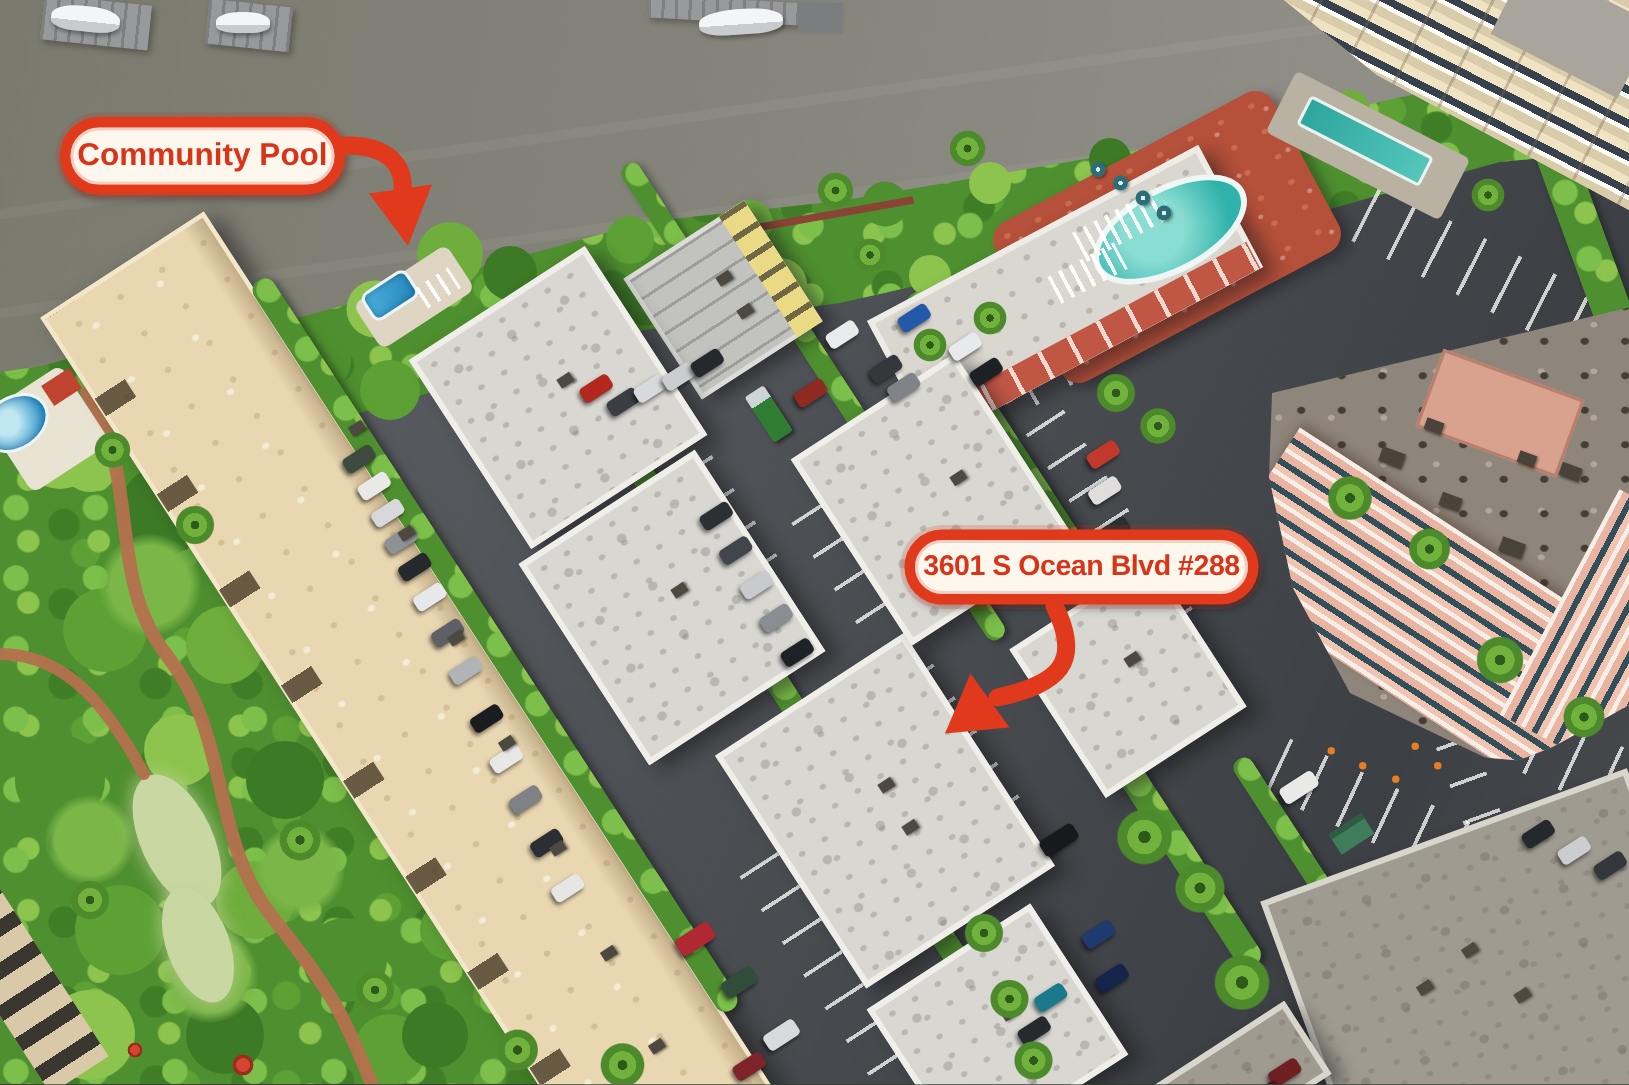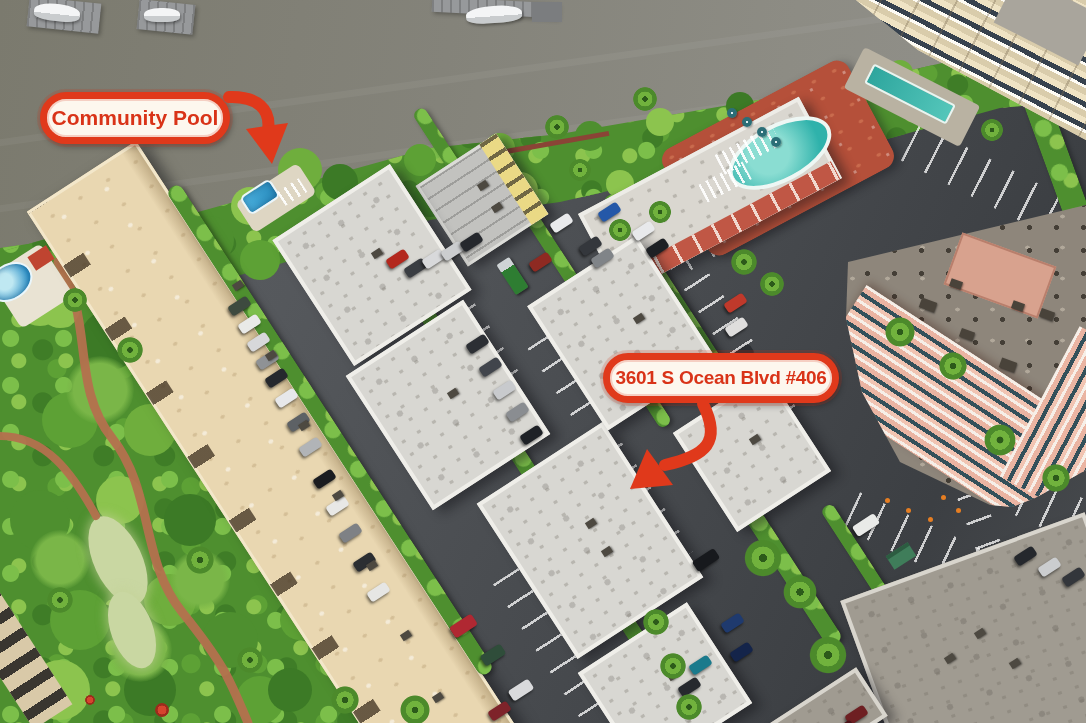--- a/index.html
+++ b/index.html
@@ -119,21 +119,21 @@
     background-image:repeating-linear-gradient(180deg,#3a3630 0 10px,rgba(0,0,0,0) 10px 24px);}
   .truck{left:505px;top:258px;width:15px;height:36px;transform:rotate(-33deg);z-index:6;border-radius:2px;
     background:linear-gradient(180deg,#cfd4d6 0 9px,#2e7d32 9px 100%);box-shadow:1px 2px 3px rgba(0,0,0,.55);}
 
   
   .watermark{left:2px;top:350px;z-index:9;font-size:16.5px;letter-spacing:.5px;color:rgba(255,255,255,.5);white-space:nowrap;}
   .callout{z-index:11;display:flex;align-items:center;justify-content:center;white-space:nowrap;
     background:var(--ann-bg,#fdf7ee);border:7px solid var(--ann-red,#e0391b);border-radius:26px;
     color:var(--ann-text,#d93318);font-weight:700;
     box-shadow:0 0 0 3px rgba(217,51,24,.18),2px 3px 6px rgba(0,0,0,.3),inset 0 0 0 2px rgba(217,51,24,.2);}
-  .co1{left:40px;top:92px;width:190px;height:52px;font-size:21px;}
+  .co1{left:40px;top:78px;width:190px;height:52px;font-size:21px;}
   .co2{left:603px;top:353px;width:236px;height:50px;font-size:19px;letter-spacing:-.3px;}
 </style>
 </head>
 <body>
 
 <div class="photo">
 
   <div class="water"></div>
   <div class="streak" style="top:62px"></div>
   <div class="streak" style="top:128px"></div>
@@ -204,21 +204,21 @@
   </div>
   <div class="penthouse"></div>
   <div class="dumpster"></div>
   <div class="truck"></div>
 
 
   <div class="callout co1">
     <span>Community Pool</span>
   </div>
   <div class="callout co2">
-    <span>3601 S Ocean Blvd #406</span>
+    <span>3601 S Ocean Blvd #288</span>
   </div>
 
   <svg class="overlay arrows" width="1086" height="723">
     <g fill="none" stroke="#e0391b" stroke-width="12" stroke-linecap="round">
       <path d="M229,97 C258,96 271,110 268,130"></path>
       <path d="M703,404 C722,442 706,456 665,465"></path>
     </g>
     <g fill="#e0391b" stroke="none">
       <polygon points="272,164 246,129 288,123"></polygon>
       <polygon points="630,489 647,449 673,485"></polygon>

